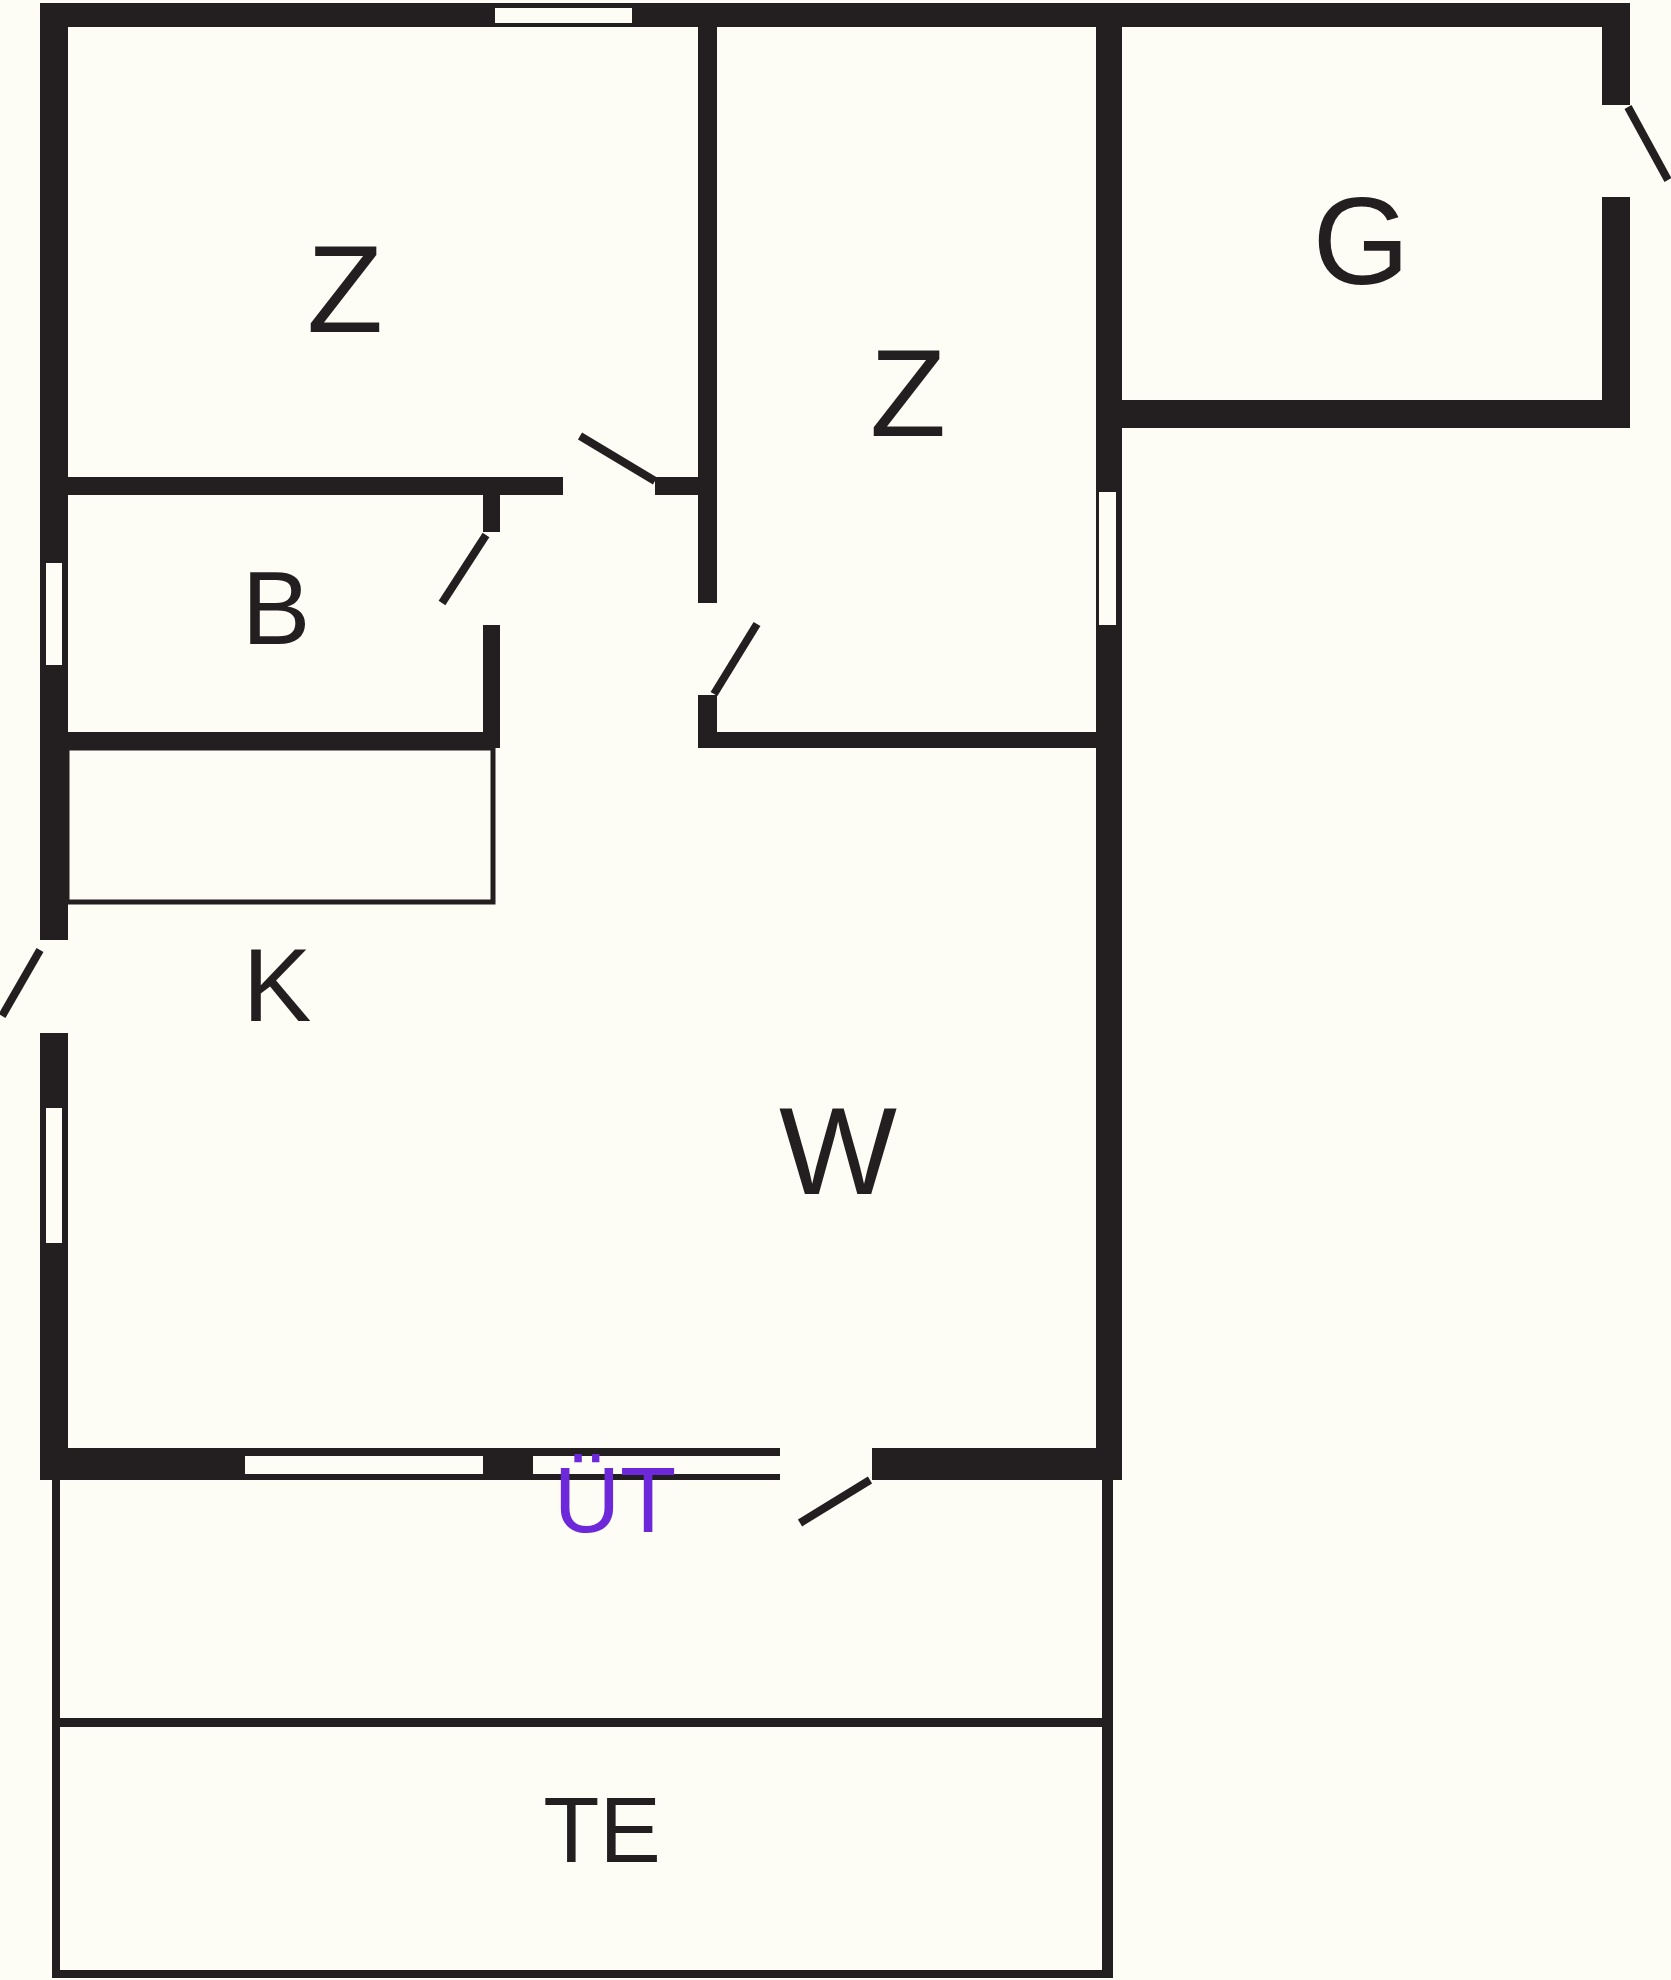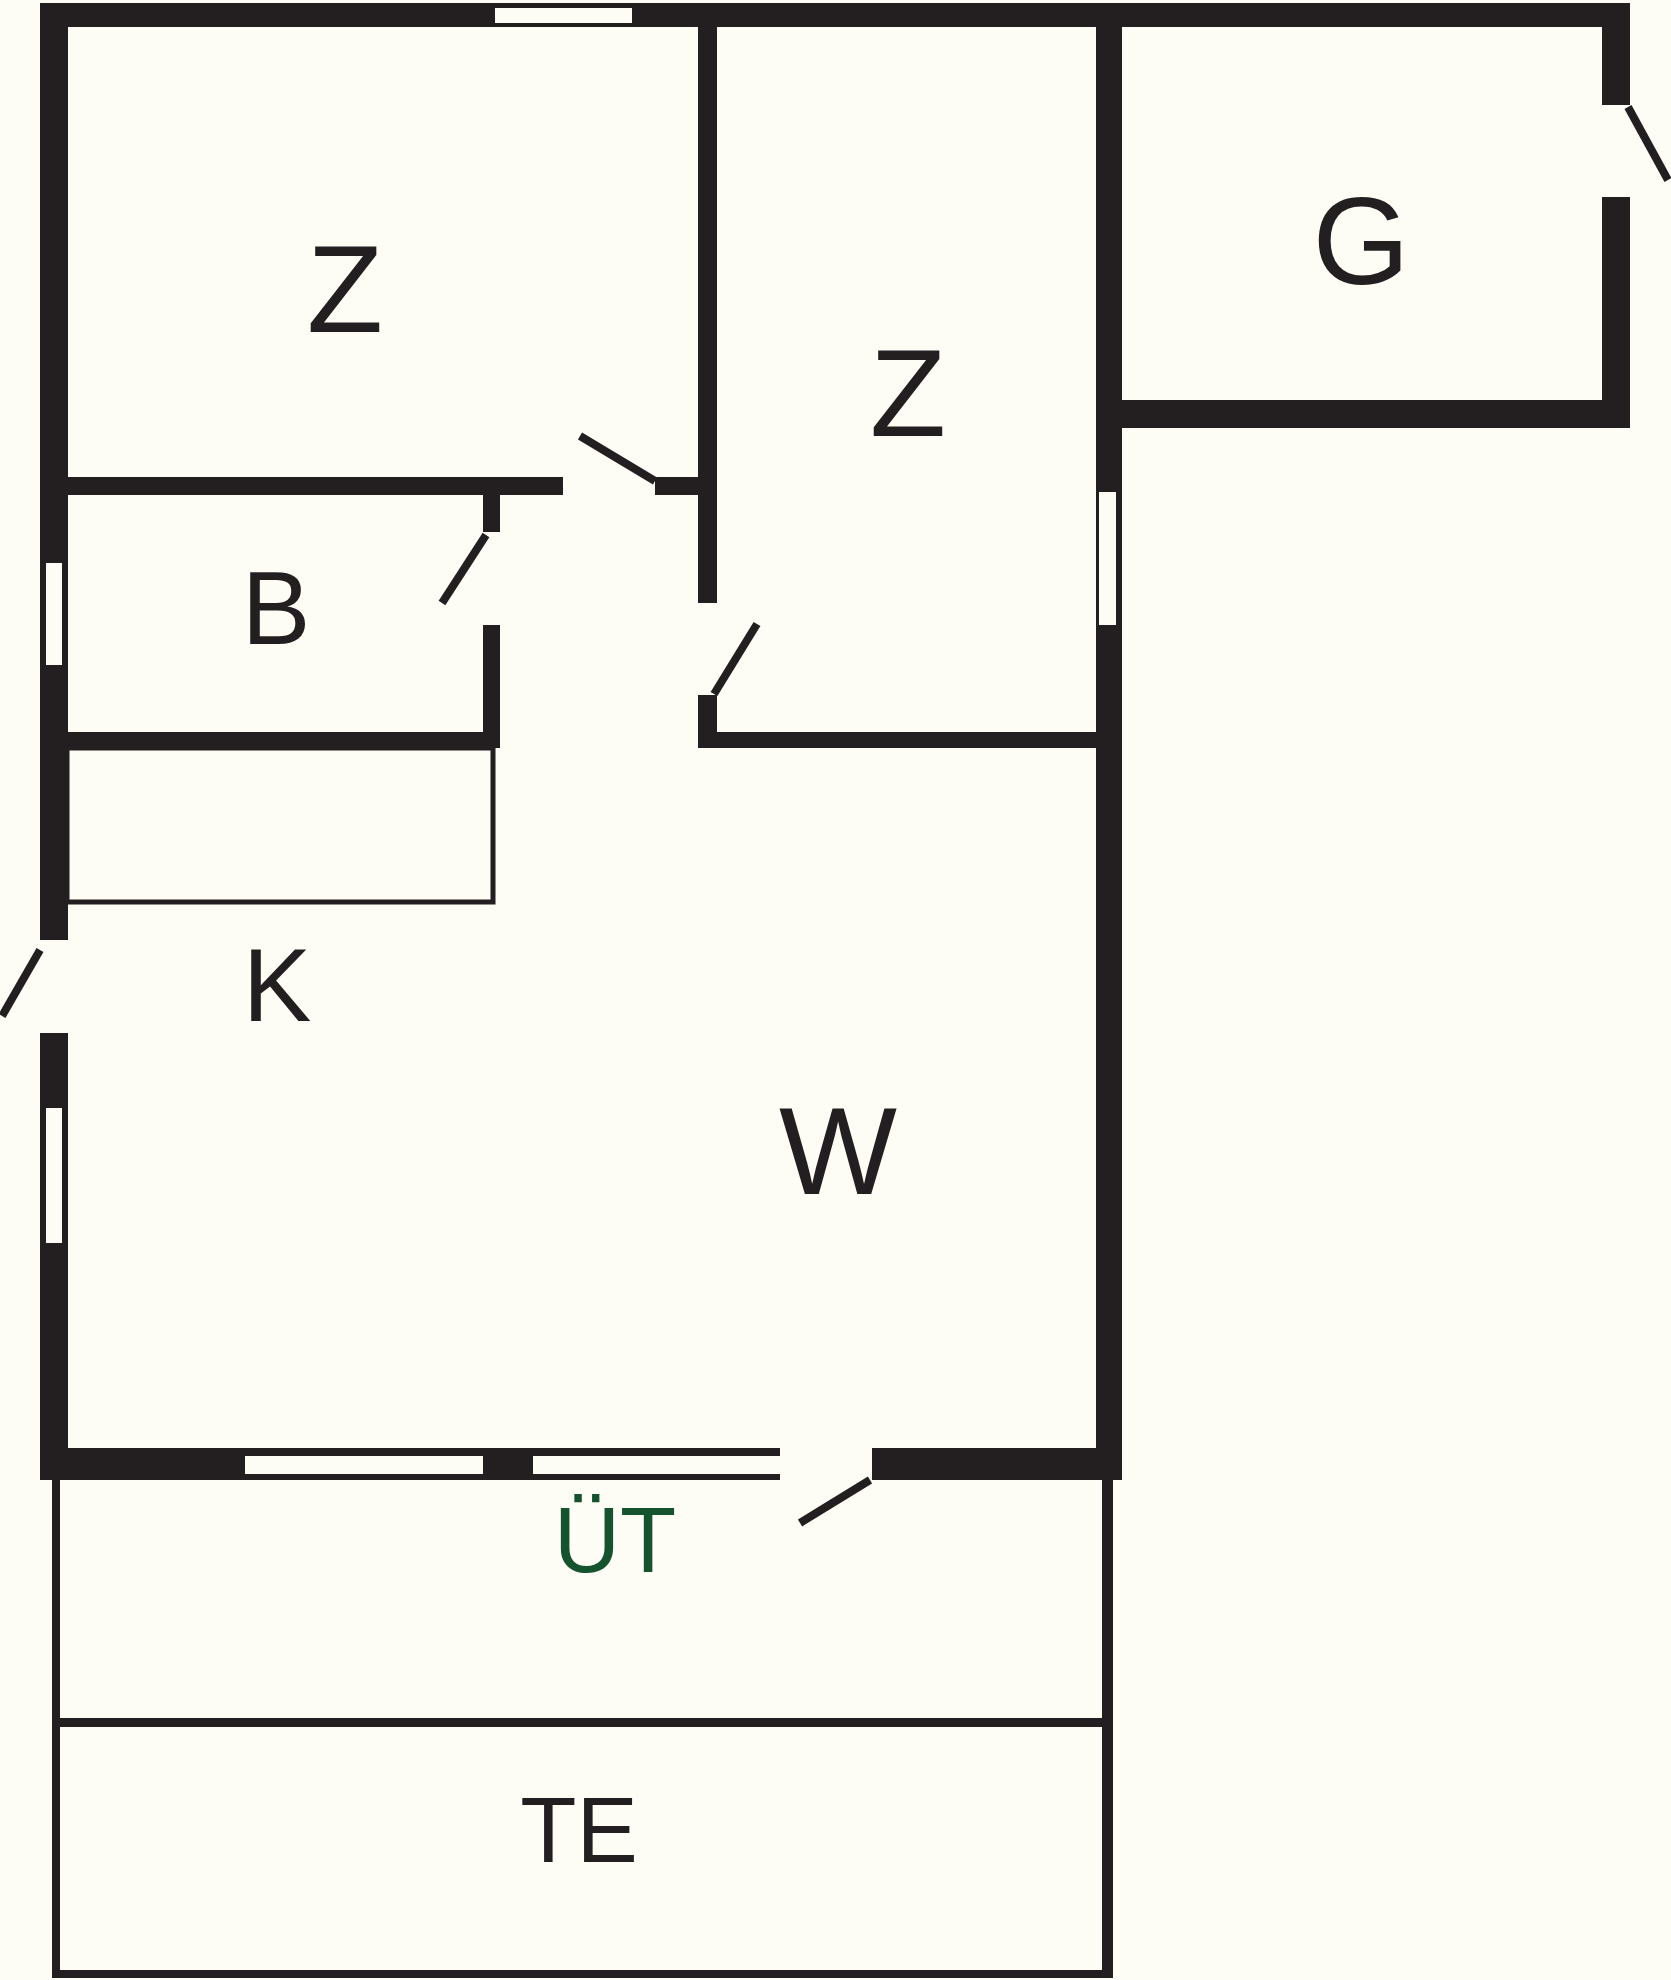--- a/index.html
+++ b/index.html
@@ -59,16 +59,16 @@
       <line x1="1628" y1="107" x2="1668" y2="180" stroke="#231F20" stroke-width="8"></line>
       <line x1="870" y1="1480" x2="800" y2="1523" stroke="#231F20" stroke-width="8"></line>
     </svg>
   <div>
       <span class="label" style="left: 345px; top: 288px; font-size: 125px; color: rgb(35, 31, 32);">Z</span>
       <span class="label" style="left: 908px; top: 392px; font-size: 125px; color: rgb(35, 31, 32);">Z</span>
       <span class="label" style="left: 1361px; top: 240px; font-size: 125px; color: rgb(35, 31, 32);">G</span>
       <span class="label" style="left: 276px; top: 608px; font-size: 103px; color: rgb(35, 31, 32);">B</span>
       <span class="label" style="left: 277px; top: 985px; font-size: 103px; color: rgb(35, 31, 32);">K</span>
       <span class="label" style="left: 838px; top: 1150px; font-size: 125px; color: rgb(35, 31, 32);">W</span>
-      <span class="label" style="left: 615px; top: 1540px; font-size: 92px; color: #14532d;">ÜT</span>
-      <span class="label" style="left: 579px; top: 1830px; font-size: 92px; color: rgb(35, 31, 32);">TE</span>
+      <span class="label" style="left: 615px; top: 1500px; font-size: 92px; color: #6d28d9;">ÜT</span>
+      <span class="label" style="left: 602px; top: 1830px; font-size: 92px; color: rgb(35, 31, 32);">TE</span>
     </div>
 </div>
 
 </body></html>

